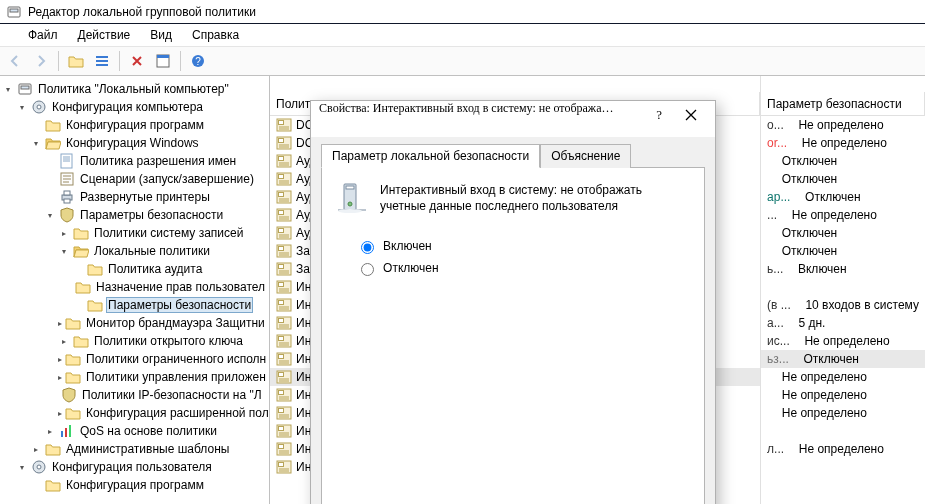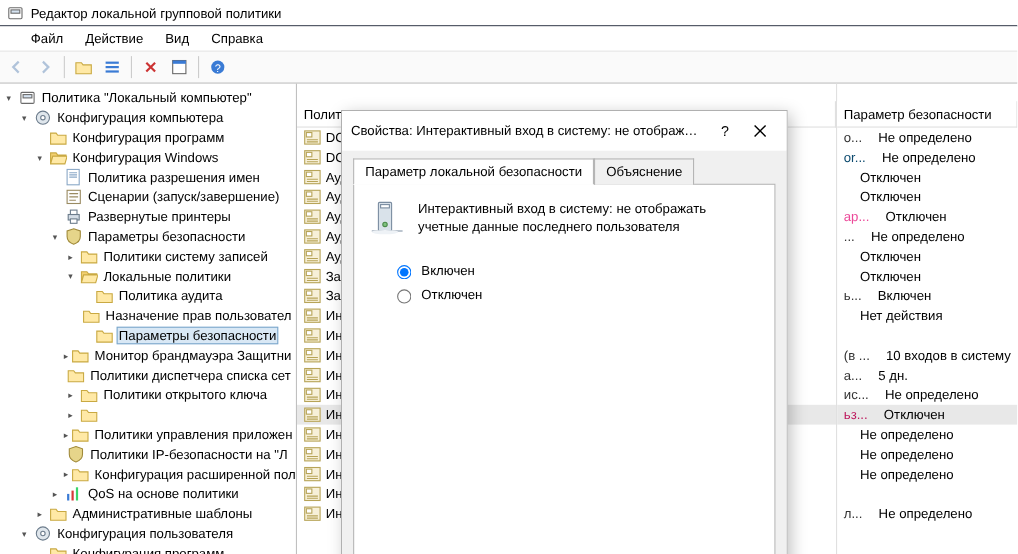--- a/index.html
+++ b/index.html
@@ -109,23 +109,24 @@
   .dialog {
     position: absolute;
     left: 40px; top: 24px;
     width: 406px; height: 420px;
     background: #fff;
     border: 1px solid #b0b0b0;
     box-shadow: 4px 4px 14px rgba(0,0,0,.25);
     display: flex; flex-direction: column;
   }
   .dialog-titlebar {
-    display: flex; align-items: center;
+    display: flex; 
     height: 36px; padding: 0 8px;
     background: #fff;
+    font-family: Liberation Serif, serif;
   }
   .dialog-title { flex: 1; font-size: 12px; overflow: hidden; text-overflow: ellipsis; white-space: nowrap; padding-right: 8px;}
   .dialog-btn { width: 32px; height: 28px; display:flex;align-items:center;justify-content:center; font-size:13px;}
   .dialog-body { flex:1; padding: 6px 10px 0 10px; background: #f0f0f0; display:flex; flex-direction:column;}
   .tabstrip {
     display:flex; gap:0;
   }
   .tab {
     padding: 4px 10px 4px 10px;
     background:#f0f0f0;
@@ -395,44 +396,36 @@
       <div class="tree-row" style="padding-left:56px">
         <span class="expander">▸</span>
         <span class="icon">
             <svg width="16" height="16">
               <use href="#folder-icon"></use>
             </svg>
           </span>
         <span class="label">Монитор брандмауэра Защитни</span>
       </div>
       <div class="tree-row" style="padding-left:56px">
-        <span class="expander"></span>
-        <span class="icon">
-            <svg width="16" height="16">
-              <use href="#folder-icon"></use>
-            </svg>
-          </span>
-        <span class="label">Политики диспетчера списка сет</span>
+        <span class="expander">▸</span>
+        <span class="icon">
+            <svg width="16" height="16">
+              <use href="#folder-icon"></use>
+            </svg>
+          </span>
+        <span class="label">Политики открытого ключа</span>
       </div>
       <div class="tree-row" style="padding-left:56px">
         <span class="expander">▸</span>
         <span class="icon">
             <svg width="16" height="16">
               <use href="#folder-icon"></use>
             </svg>
           </span>
-        <span class="label">Политики открытого ключа</span>
-      </div>
-      <div class="tree-row" style="padding-left:56px">
-        <span class="expander">▸</span>
-        <span class="icon">
-            <svg width="16" height="16">
-              <use href="#folder-icon"></use>
-            </svg>
-          </span>
+        <span class="label">Политики ограниченного исполн</span>
       </div>
       <div class="tree-row" style="padding-left:56px">
         <span class="expander">▸</span>
         <span class="icon">
             <svg width="16" height="16">
               <use href="#folder-icon"></use>
             </svg>
           </span>
         <span class="label">Политики управления приложен</span>
       </div>
@@ -656,34 +649,33 @@
               </svg>
             </span>
             <span>Инте</span>
           </div>
         </div>
     </div>
     <div class="list-col" style="flex:1; border-left:1px solid #e0e0e0;">
       <div class="list-header">Параметр безопасности</div>
       <div class="list-body" id="list-body-value">
           <div class="row"><span style="color:#333">o...</span>&nbsp;&nbsp;<span>Не определено</span></div>
-          <div class="row"><span style="color:#0c4a6e">or...</span>&nbsp;&nbsp;<span>Не определено</span></div>
+          <div class="row"><span style="color:#ef4444">or...</span>&nbsp;&nbsp;<span>Не определено</span></div>
           <div class="row"><span style="color:#333"></span>&nbsp;&nbsp;<span>Отключен</span></div>
           <div class="row"><span style="color:#333"></span>&nbsp;&nbsp;<span>Отключен</span></div>
-          <div class="row"><span style="color:#ec4899">ар...</span>&nbsp;&nbsp;<span>Отключен</span></div>
+          <div class="row"><span style="color:#0f766e">ар...</span>&nbsp;&nbsp;<span>Отключен</span></div>
           <div class="row"><span style="color:#333">...</span>&nbsp;&nbsp;<span>Не определено</span></div>
           <div class="row"><span style="color:#333"></span>&nbsp;&nbsp;<span>Отключен</span></div>
           <div class="row"><span style="color:#333"></span>&nbsp;&nbsp;<span>Отключен</span></div>
           <div class="row"><span style="color:#333">ь...</span>&nbsp;&nbsp;<span>Включен</span></div>
-          <div class="row"><span style="color:#333"></span>&nbsp;&nbsp;<span>Нет действия</span></div>
           <div class="row"><span style="color:#333"></span>&nbsp;&nbsp;<span></span></div>
           <div class="row"><span style="color:#333">(в ...</span>&nbsp;&nbsp;<span>10 входов в систему</span></div>
           <div class="row"><span style="color:#333">а...</span>&nbsp;&nbsp;<span>5 дн.</span></div>
           <div class="row"><span style="color:#333">ис...</span>&nbsp;&nbsp;<span>Не определено</span></div>
-          <div class="row highlight"><span style="color:#be185d">ьз...</span>&nbsp;&nbsp;<span>Отключен</span></div>
+          <div class="row highlight"><span style="color:#737373">ьз...</span>&nbsp;&nbsp;<span>Отключен</span></div>
           <div class="row"><span style="color:#333"></span>&nbsp;&nbsp;<span>Не определено</span></div>
           <div class="row"><span style="color:#333"></span>&nbsp;&nbsp;<span>Не определено</span></div>
           <div class="row"><span style="color:#333"></span>&nbsp;&nbsp;<span>Не определено</span></div>
           <div class="row"><span style="color:#333"></span>&nbsp;&nbsp;<span></span></div>
           <div class="row"><span style="color:#333">л...</span>&nbsp;&nbsp;<span>Не определено</span></div>
         </div>
     </div>
 
     <div class="dialog">
       <div class="dialog-titlebar">

